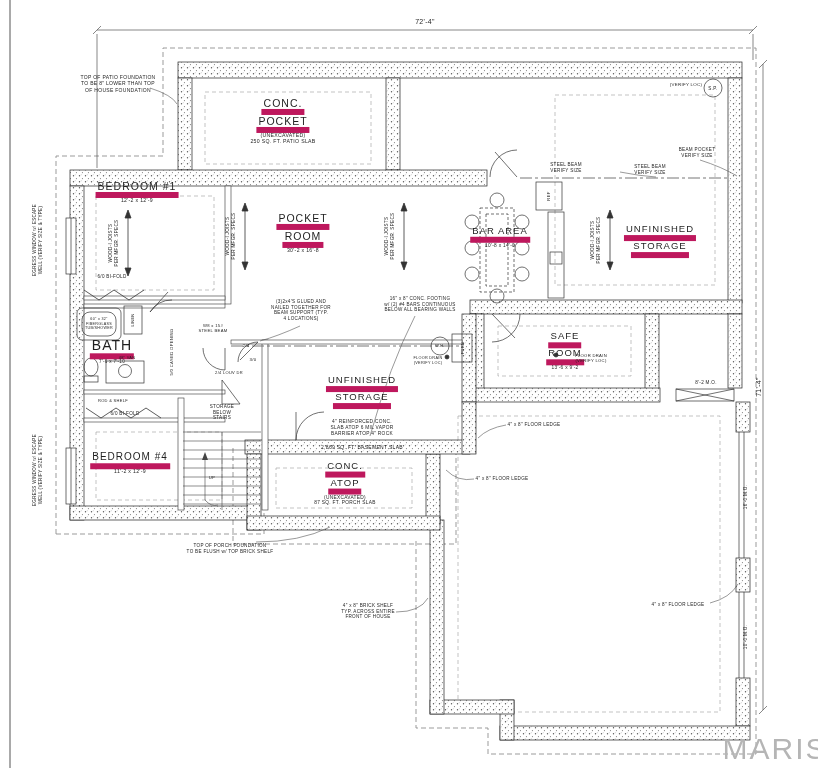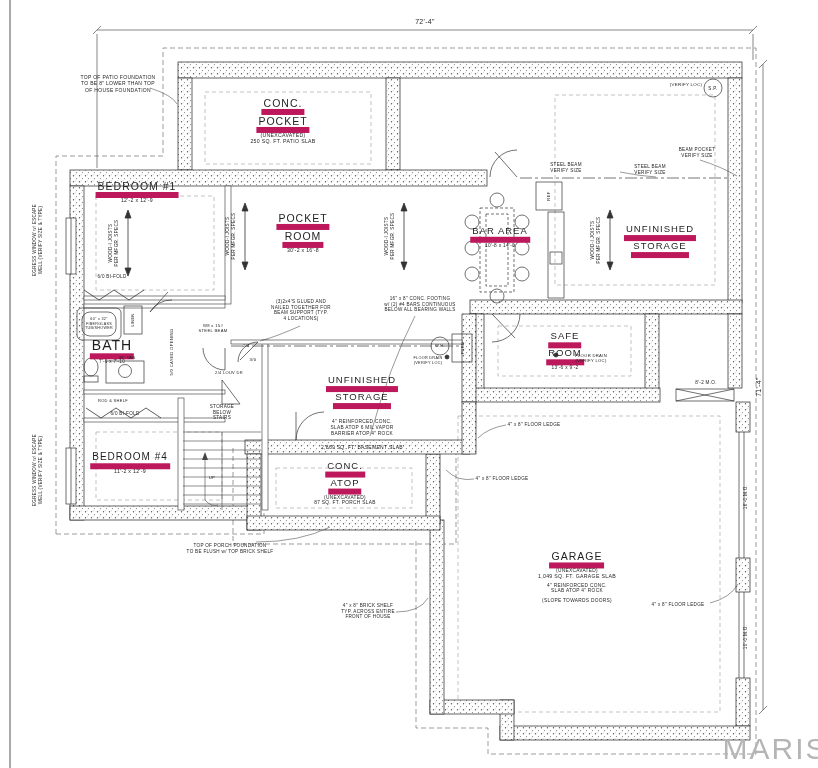--- a/index.html
+++ b/index.html
@@ -372,28 +372,20 @@
 <div class="nb" style="left:230px;top:549px;font-size:4.6px">
   <div>TOP OF PORCH FOUNDATION</div>
       <div>TO BE FLUSH w/ TOP BRICK SHELF</div>
 </div>
 <div class="nb" style="left:368px;top:612px;font-size:4.6px">
   <div>4" x 8" BRICK SHELF</div>
       <div>TYP. ACROSS ENTIRE</div>
       <div>FRONT OF HOUSE</div>
 </div>
 
-<div class="rm" style="left:577px;top:577px">
-  <div style="font-size:10.5px"><span class="ttl">GARAGE</span></div>
-  <div style="font-size:4.8px">(UNEXCAVATED)</div>
-  <div style="font-size:5.2px">1,049 SQ. FT. GARAGE SLAB</div>
-  <div style="font-size:4.8px;margin-top:3px">4" REINFORCED CONC.</div>
-  <div style="font-size:4.8px">SLAB ATOP 4" ROCK</div>
-  <div style="font-size:4.8px;margin-top:4px">(SLOPE TOWARDS DOORS)</div>
-</div>
 
 <div class="t" style="left:534px;top:425px;font-size:4.6px">4" x 8" FLOOR LEDGE</div>
 <div class="t" style="left:502px;top:479px;font-size:4.6px">4" x 8" FLOOR LEDGE</div>
 <div class="t" style="left:678px;top:605px;font-size:4.6px">4" x 8" FLOOR LEDGE</div>
 
 <div class="nb" style="left:566px;top:168px;font-size:4.6px">
   <div>STEEL BEAM</div>
       <div>VERIFY SIZE</div>
 </div>
 

